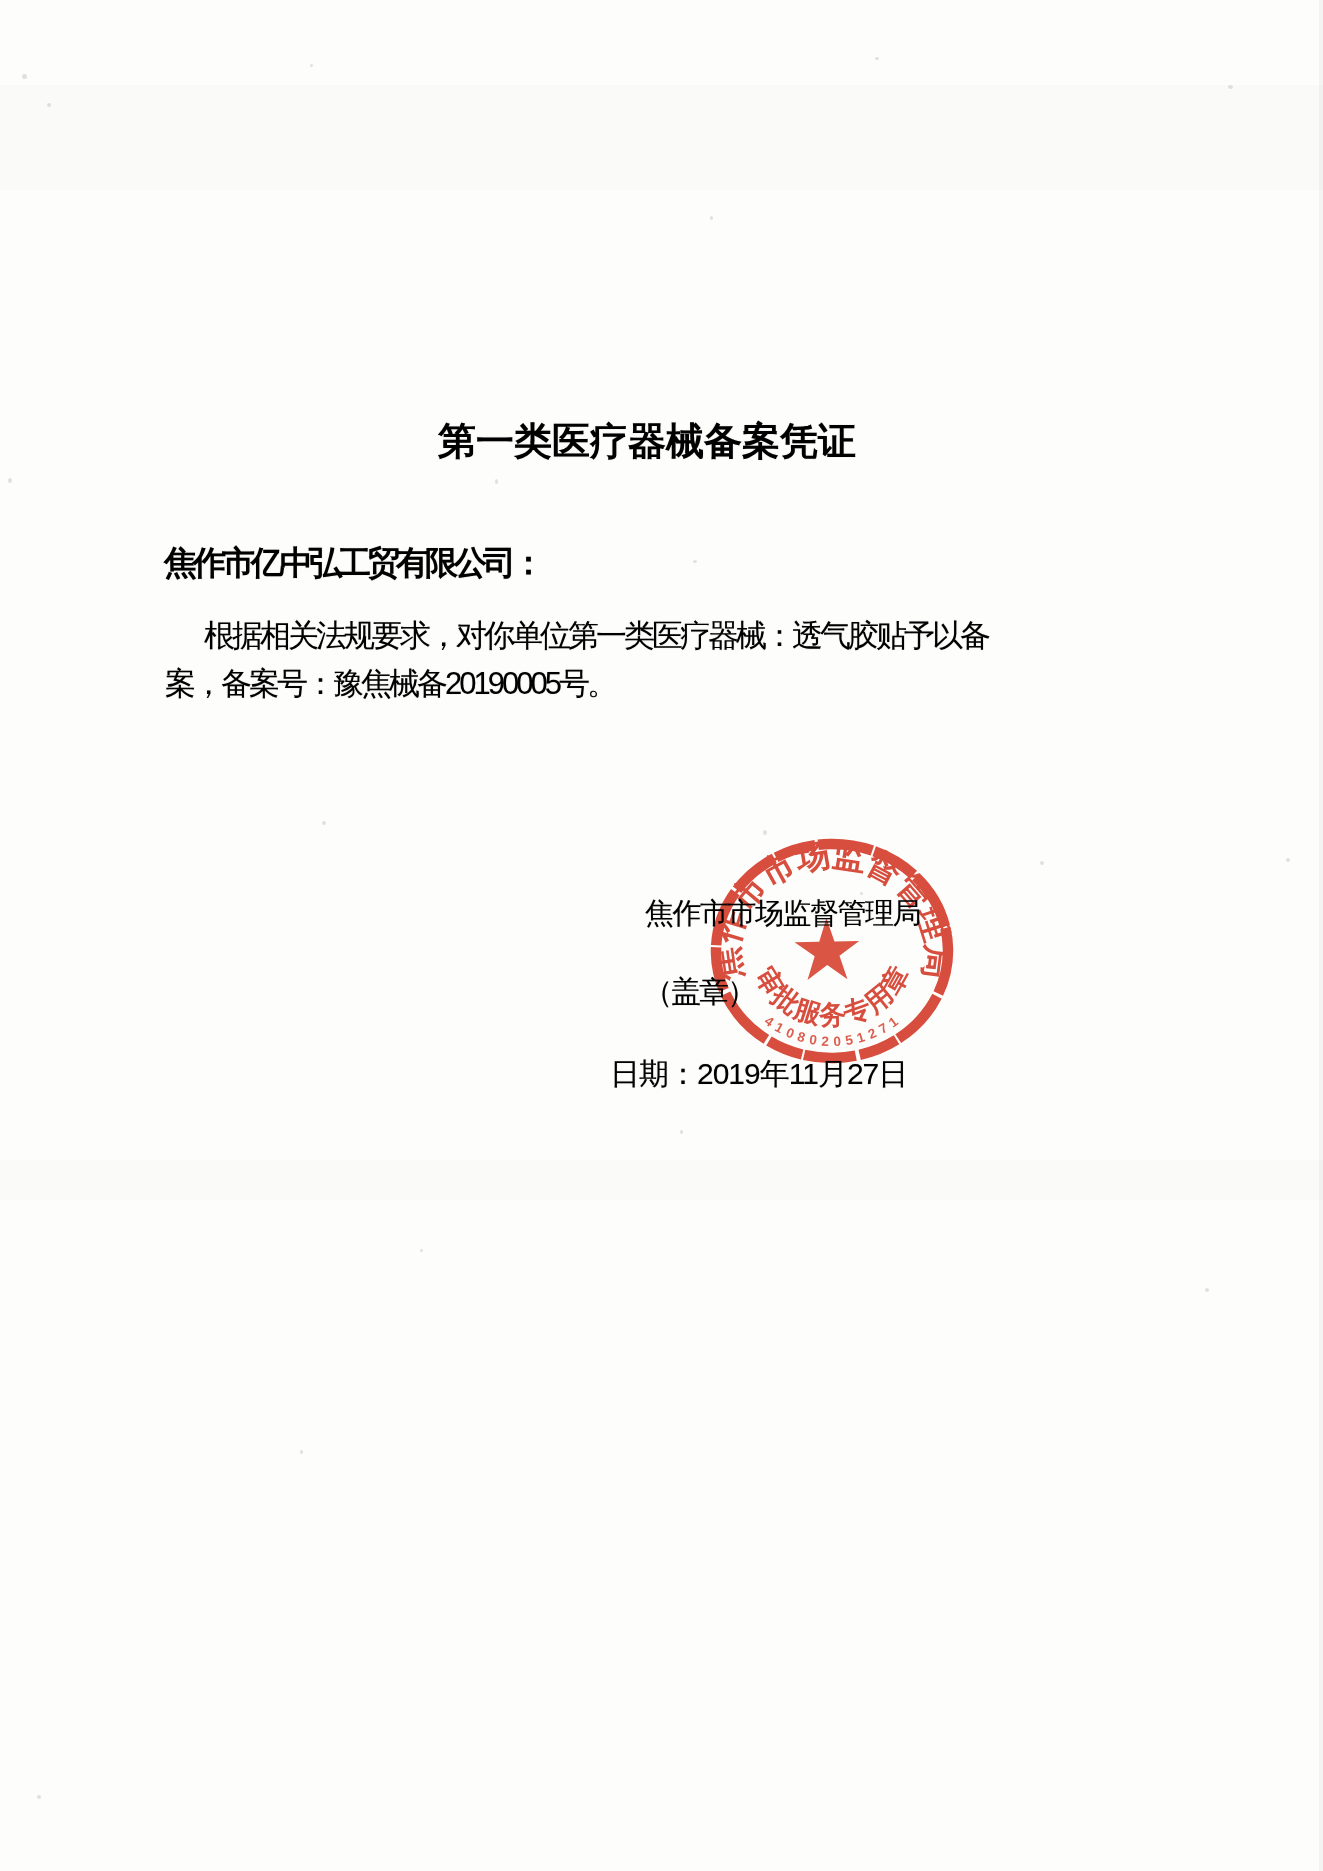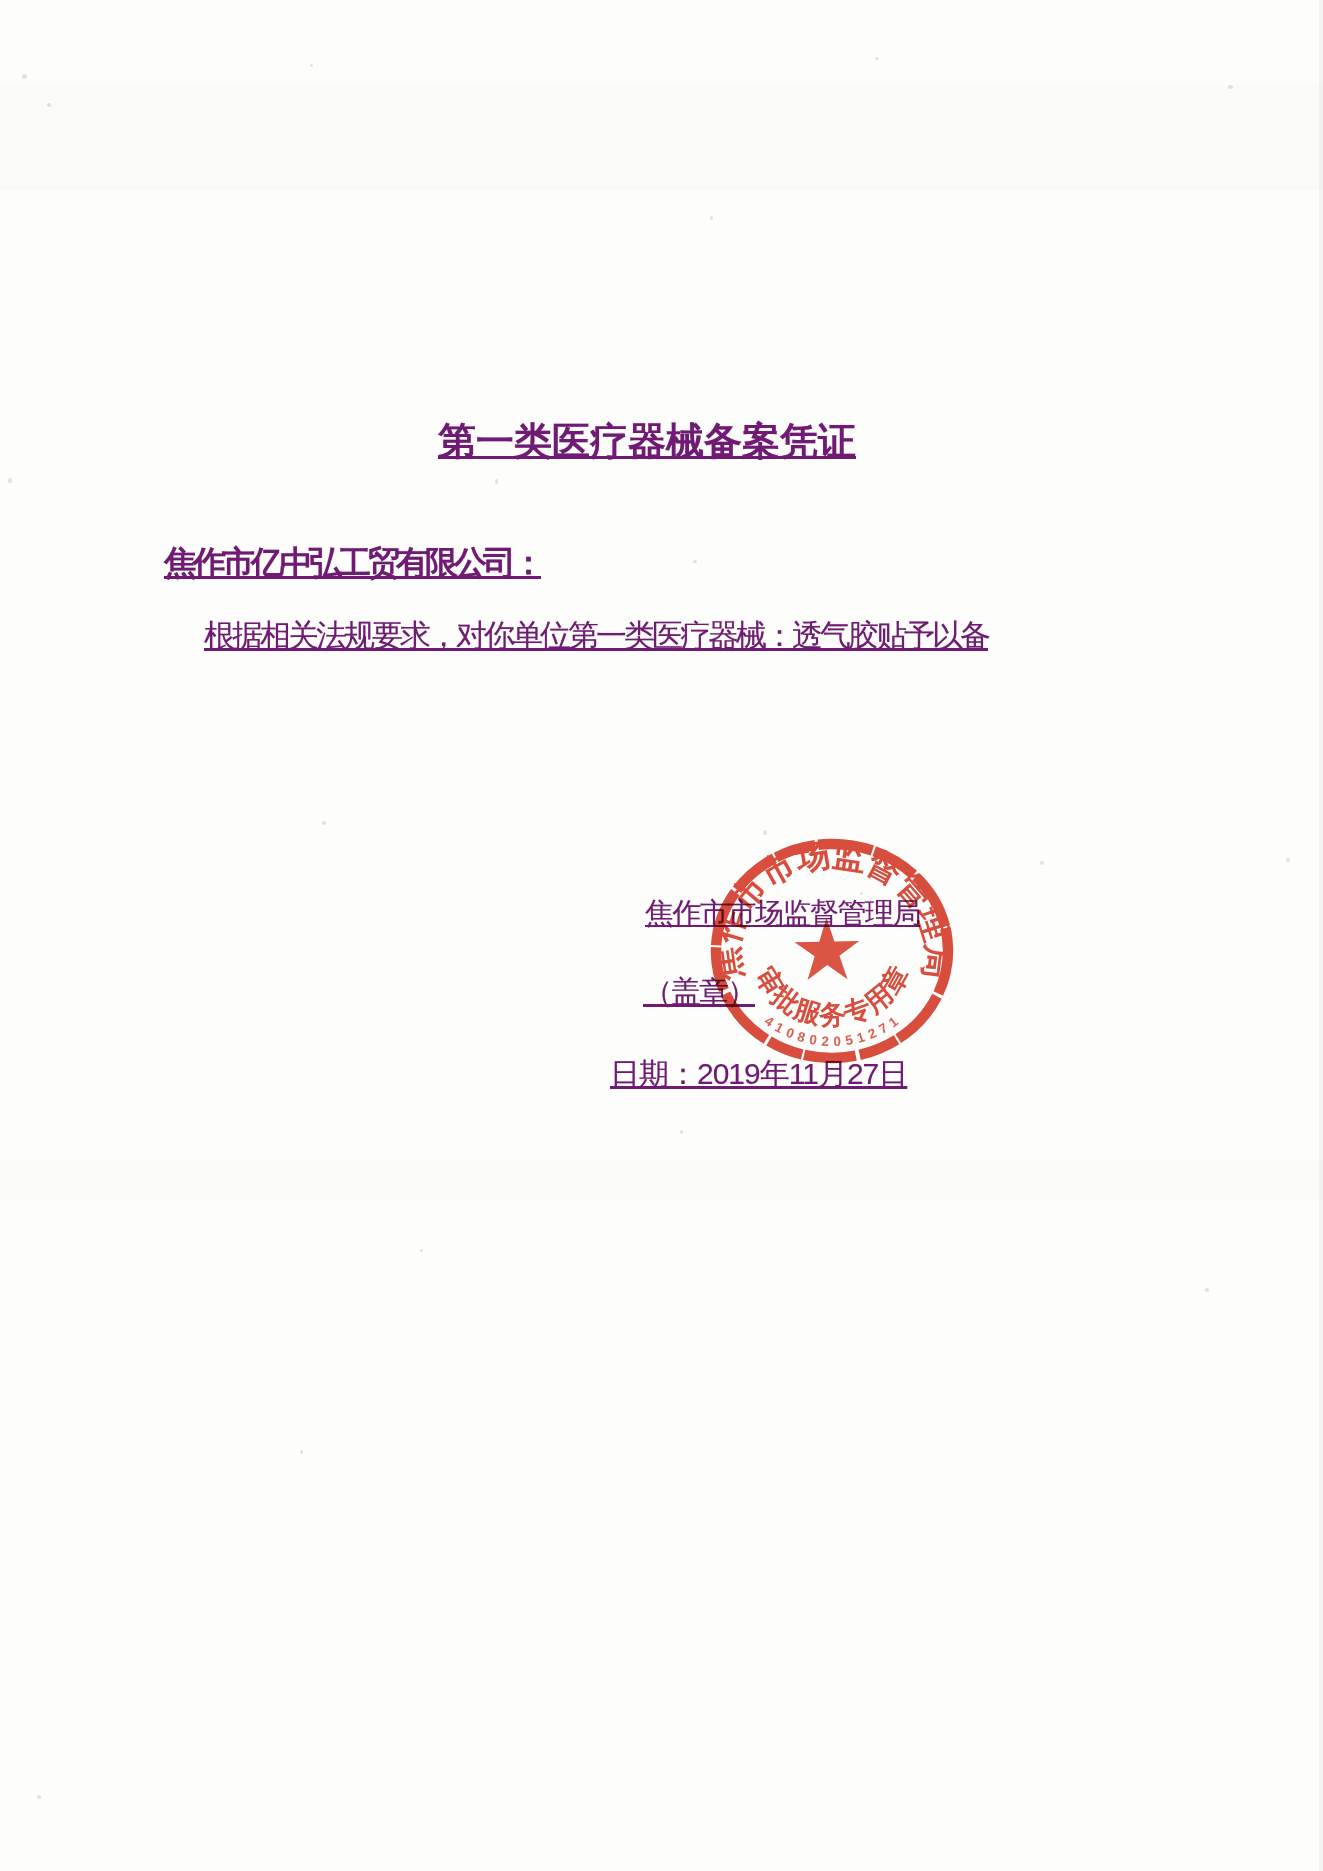--- a/index.html
+++ b/index.html
@@ -11,21 +11,21 @@
     color:#232323;
   }
   .page{position:absolute;inset:0;}
   
   .band{position:absolute;left:0;width:100%;background:rgba(120,120,110,0.025);pointer-events:none;}
   .band.b1{top:85px;height:105px;}
   .band.b2{top:1160px;height:40px;}
   .edge-r{position:absolute;top:0;right:0;width:4px;height:100%;background:rgba(100,100,90,0.06);}
   .speck{position:absolute;border-radius:50%;background:#c9c9c6;opacity:.55;pointer-events:none;}
 
-  .txt{position:absolute;white-space:nowrap;color:#701a75;text-shadow:0 0 1px rgba(40,40,40,.35);text-decoration:underline;}
+  .txt{position:absolute;white-space:nowrap;color:#000000;text-shadow:0 0 1px rgba(40,40,40,.35);}
   .doc-title{left:438px;top:391px;font-size:38px;font-weight:600;letter-spacing:0px;}
   .salutation{left:164px;top:541px;font-size:33px;font-weight:600;letter-spacing:-4px;}
   .body-line{font-size:31px;font-weight:500;letter-spacing:-3px;}
   .body-1{left:204px;top:615px;}
   .body-2{left:165px;top:663px;}
   .authority{left:645px;top:894px;font-size:29px;font-weight:500;letter-spacing:-1.5px;}
   .seal-note{left:643px;top:972px;font-size:30px;font-weight:500;letter-spacing:-2px;text-align:right;}
   .date-line{left:610px;top:1054px;font-size:30px;font-weight:500;letter-spacing:-1px;text-align:center;}
 
   .seal{
@@ -45,20 +45,21 @@
 
   <div class="band b1"></div>
   <div class="band b2"></div>
   <div class="edge-r"></div>
 
   <h1 class="txt doc-title">第一类医疗器械备案凭证</h1>
 
   <div class="txt body-line body-1">根据相关法规要求，对你单位第一类医疗器械：透气胶贴予以备</div>
 
   <div class="txt salutation">焦作市亿中弘工贸有限公司：</div>
+  <div class="txt body-line body-2">案，备案号：豫焦械备20190005号。</div>
 
   <div class="txt authority">焦作市市场监督管理局</div>
   <div class="txt seal-note">（盖章）</div>
   <div class="txt date-line">日期：2019年11月27日</div>
 
   <svg class="seal" viewBox="0 0 252 232" xmlns="http://www.w3.org/2000/svg" xmlns:xlink="http://www.w3.org/1999/xlink">
     <defs>
       <path id="arcTop" d="M 36.6 142.3 A 94 85 0 1 1 214.9 143.7" fill="none"></path>
       <path id="arcBanner" d="M 48.7 134.9 A 80 73 0 0 0 203.3 134.9" fill="none"></path>
       <path id="arcSerial" d="M 48.7 179.6 A 104 95 0 0 0 203.3 179.6" fill="none"></path>

